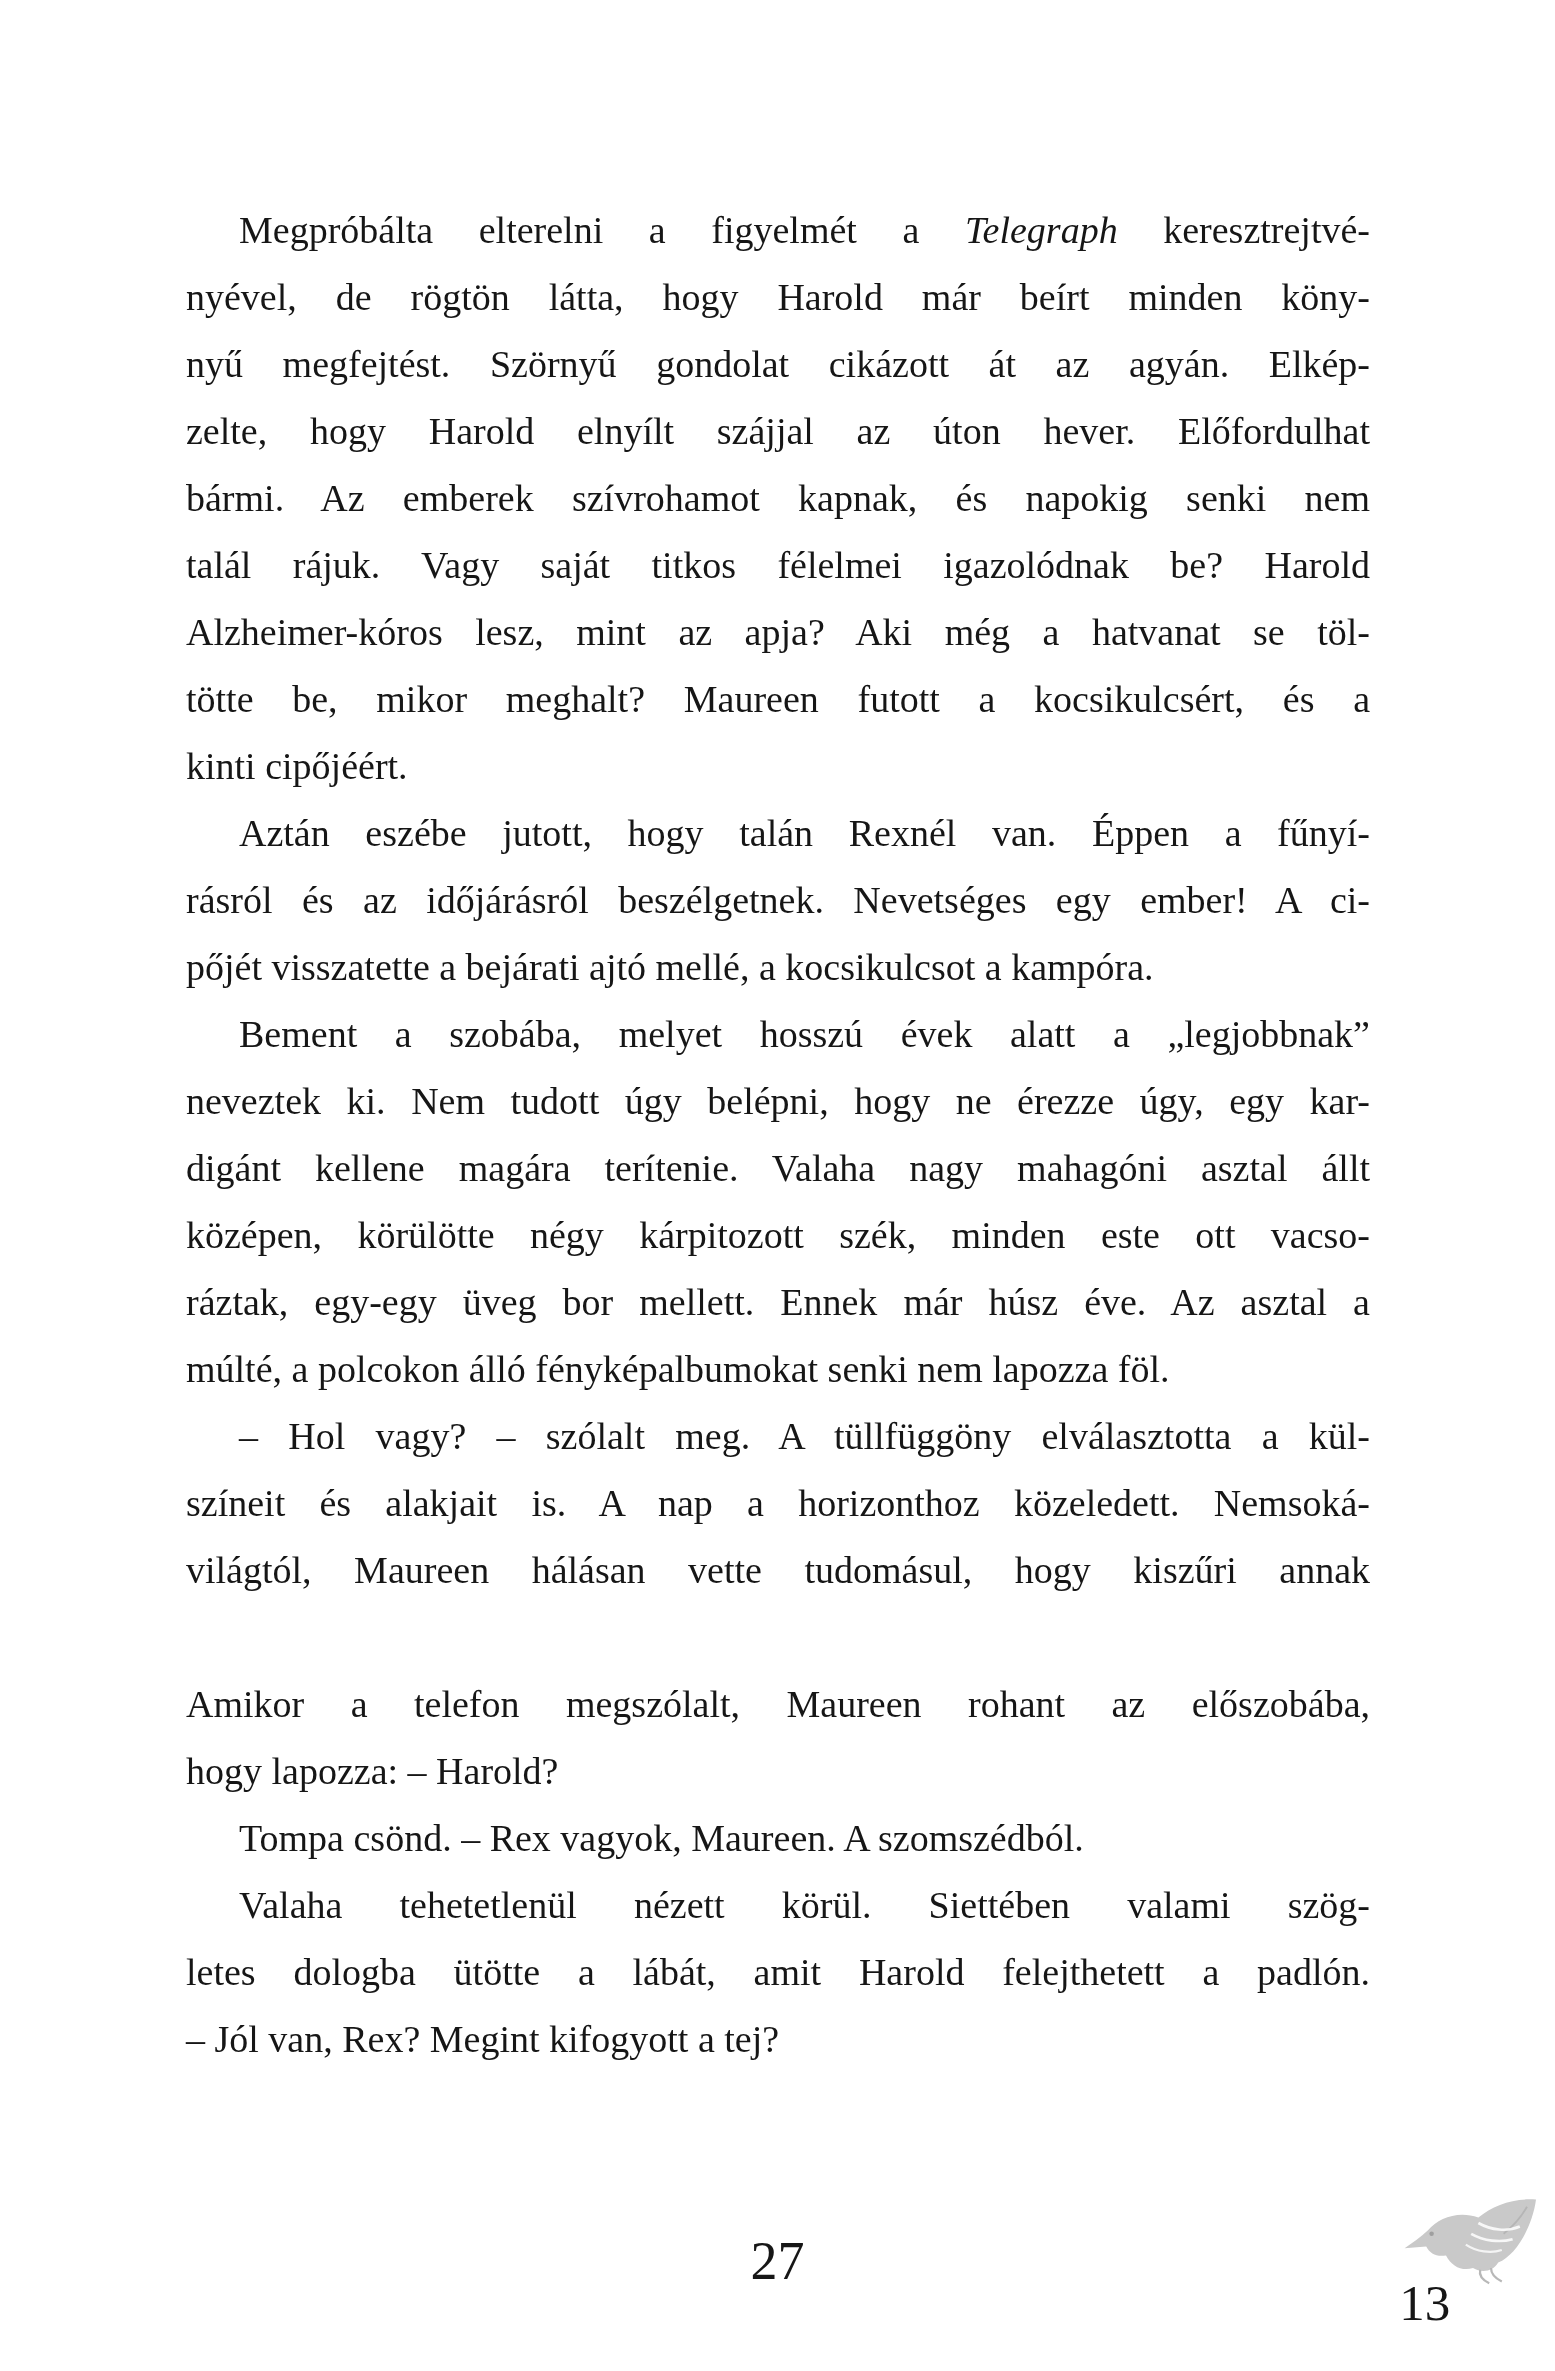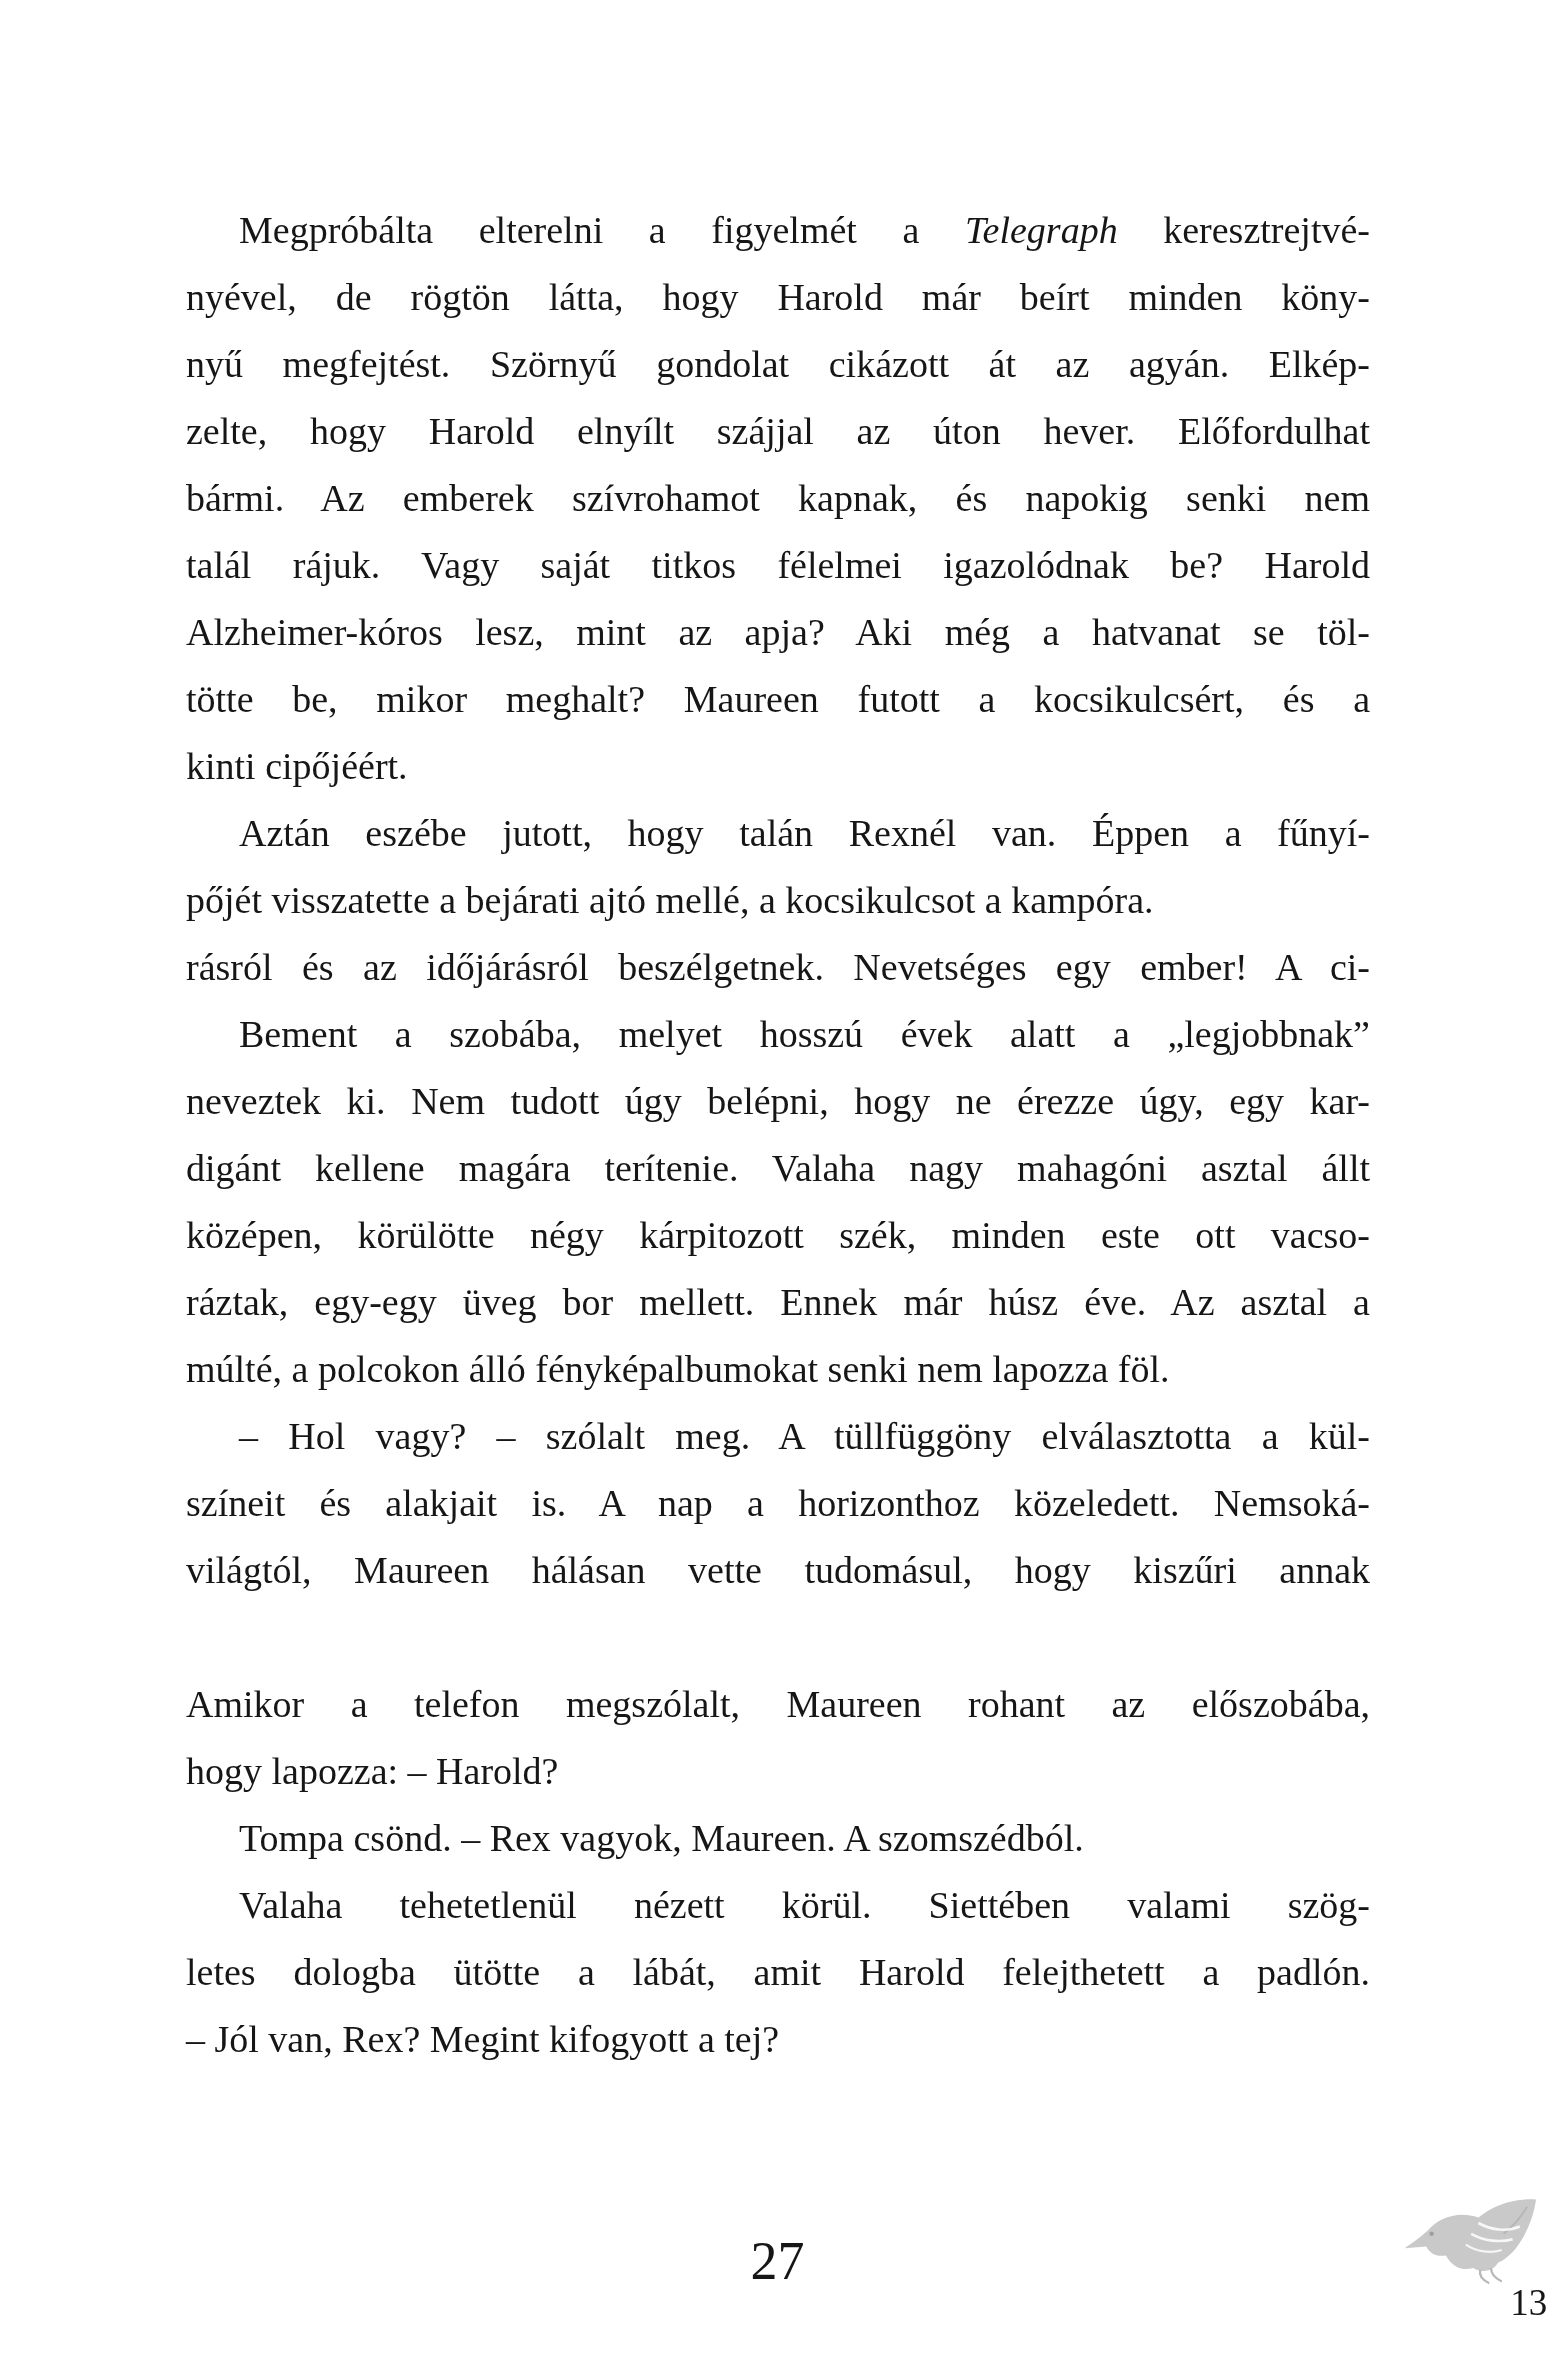--- a/index.html
+++ b/index.html
@@ -61,44 +61,44 @@
     right: 7.7px;
     top: 2196px;
     width: 148px;
     text-align: center;
   }
   .corner svg {
     display: block;
     margin: 0 auto;
   }
   .corner-number {
-    font-size: 37px;
+    font-size: 51px;
     line-height: 56px;
     margin-top: -11.5px;
-    text-align: right;
+    text-align: left;
   }
 </style>
 </head>
 <body>
 
 <div class="page">
 
   <main class="text-block">
       <div class="line indent"><span>Megpróbálta elterelni a figyelmét a </span><span class="italic">Telegraph</span><span> keresztrejtvé-</span></div>
       <div class="line"><span>nyével, de rögtön látta, hogy Harold már beírt minden köny-</span></div>
       <div class="line"><span>nyű megfejtést. Szörnyű gondolat cikázott át az agyán. Elkép-</span></div>
       <div class="line"><span>zelte, hogy Harold elnyílt szájjal az úton hever. Előfordulhat</span></div>
       <div class="line"><span>bármi. Az emberek szívrohamot kapnak, és napokig senki nem</span></div>
       <div class="line"><span>talál rájuk. Vagy saját titkos félelmei igazolódnak be? Harold</span></div>
       <div class="line"><span>Alzheimer-kóros lesz, mint az apja? Aki még a hatvanat se töl-</span></div>
       <div class="line"><span>tötte be, mikor meghalt? Maureen futott a kocsikulcsért, és a</span></div>
       <div class="line para-end"><span>kinti cipőjéért.</span></div>
       <div class="line indent"><span>Aztán eszébe jutott, hogy talán Rexnél van. Éppen a fűnyí-</span></div>
+      <div class="line"><span>rásról és az időjárásról beszélgetnek. Nevetséges egy ember! A ci-</span></div>
       <div class="line para-end"><span>pőjét visszatette a bejárati ajtó mellé, a kocsikulcsot a kampóra.</span></div>
-      <div class="line"><span>rásról és az időjárásról beszélgetnek. Nevetséges egy ember! A ci-</span></div>
       <div class="line indent"><span>Bement a szobába, melyet hosszú évek alatt a „legjobbnak”</span></div>
       <div class="line"><span>neveztek ki. Nem tudott úgy belépni, hogy ne érezze úgy, egy kar-</span></div>
       <div class="line"><span>digánt kellene magára terítenie. Valaha nagy mahagóni asztal állt</span></div>
       <div class="line"><span>középen, körülötte négy kárpitozott szék, minden este ott vacso-</span></div>
       <div class="line"><span>ráztak, egy-egy üveg bor mellett. Ennek már húsz éve. Az asztal a</span></div>
       <div class="line para-end"><span>múlté, a polcokon álló fényképalbumokat senki nem lapozza föl.</span></div>
       <div class="line indent"><span>– Hol vagy? – szólalt meg. A tüllfüggöny elválasztotta a kül-</span></div>
       <div class="line"><span>színeit és alakjait is. A nap a horizonthoz közeledett. Nemsoká-</span></div>
       <div class="line"><span>világtól, Maureen hálásan vette tudomásul, hogy kiszűri annak</span></div>
       <div class="line spacer"></div>

